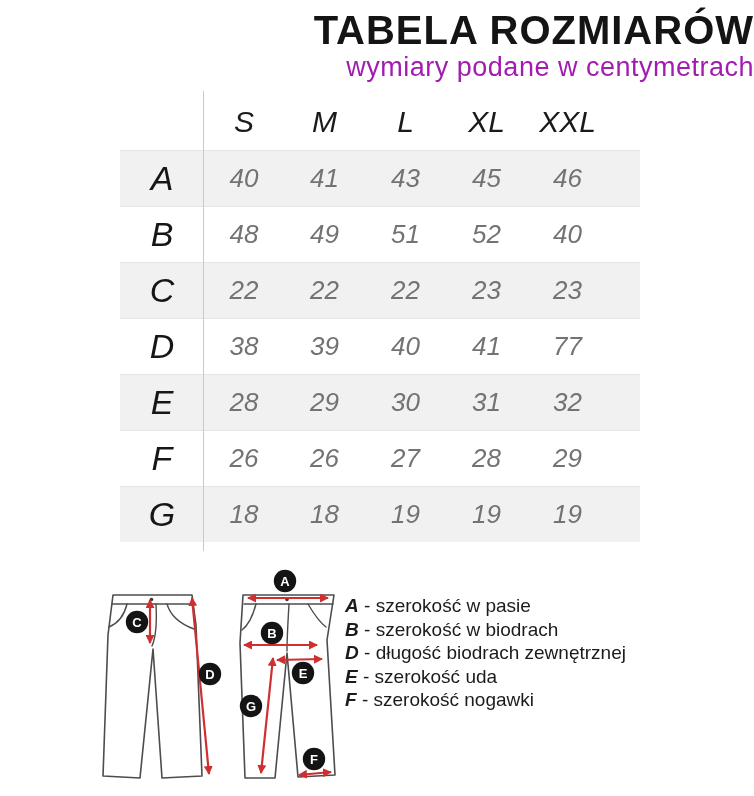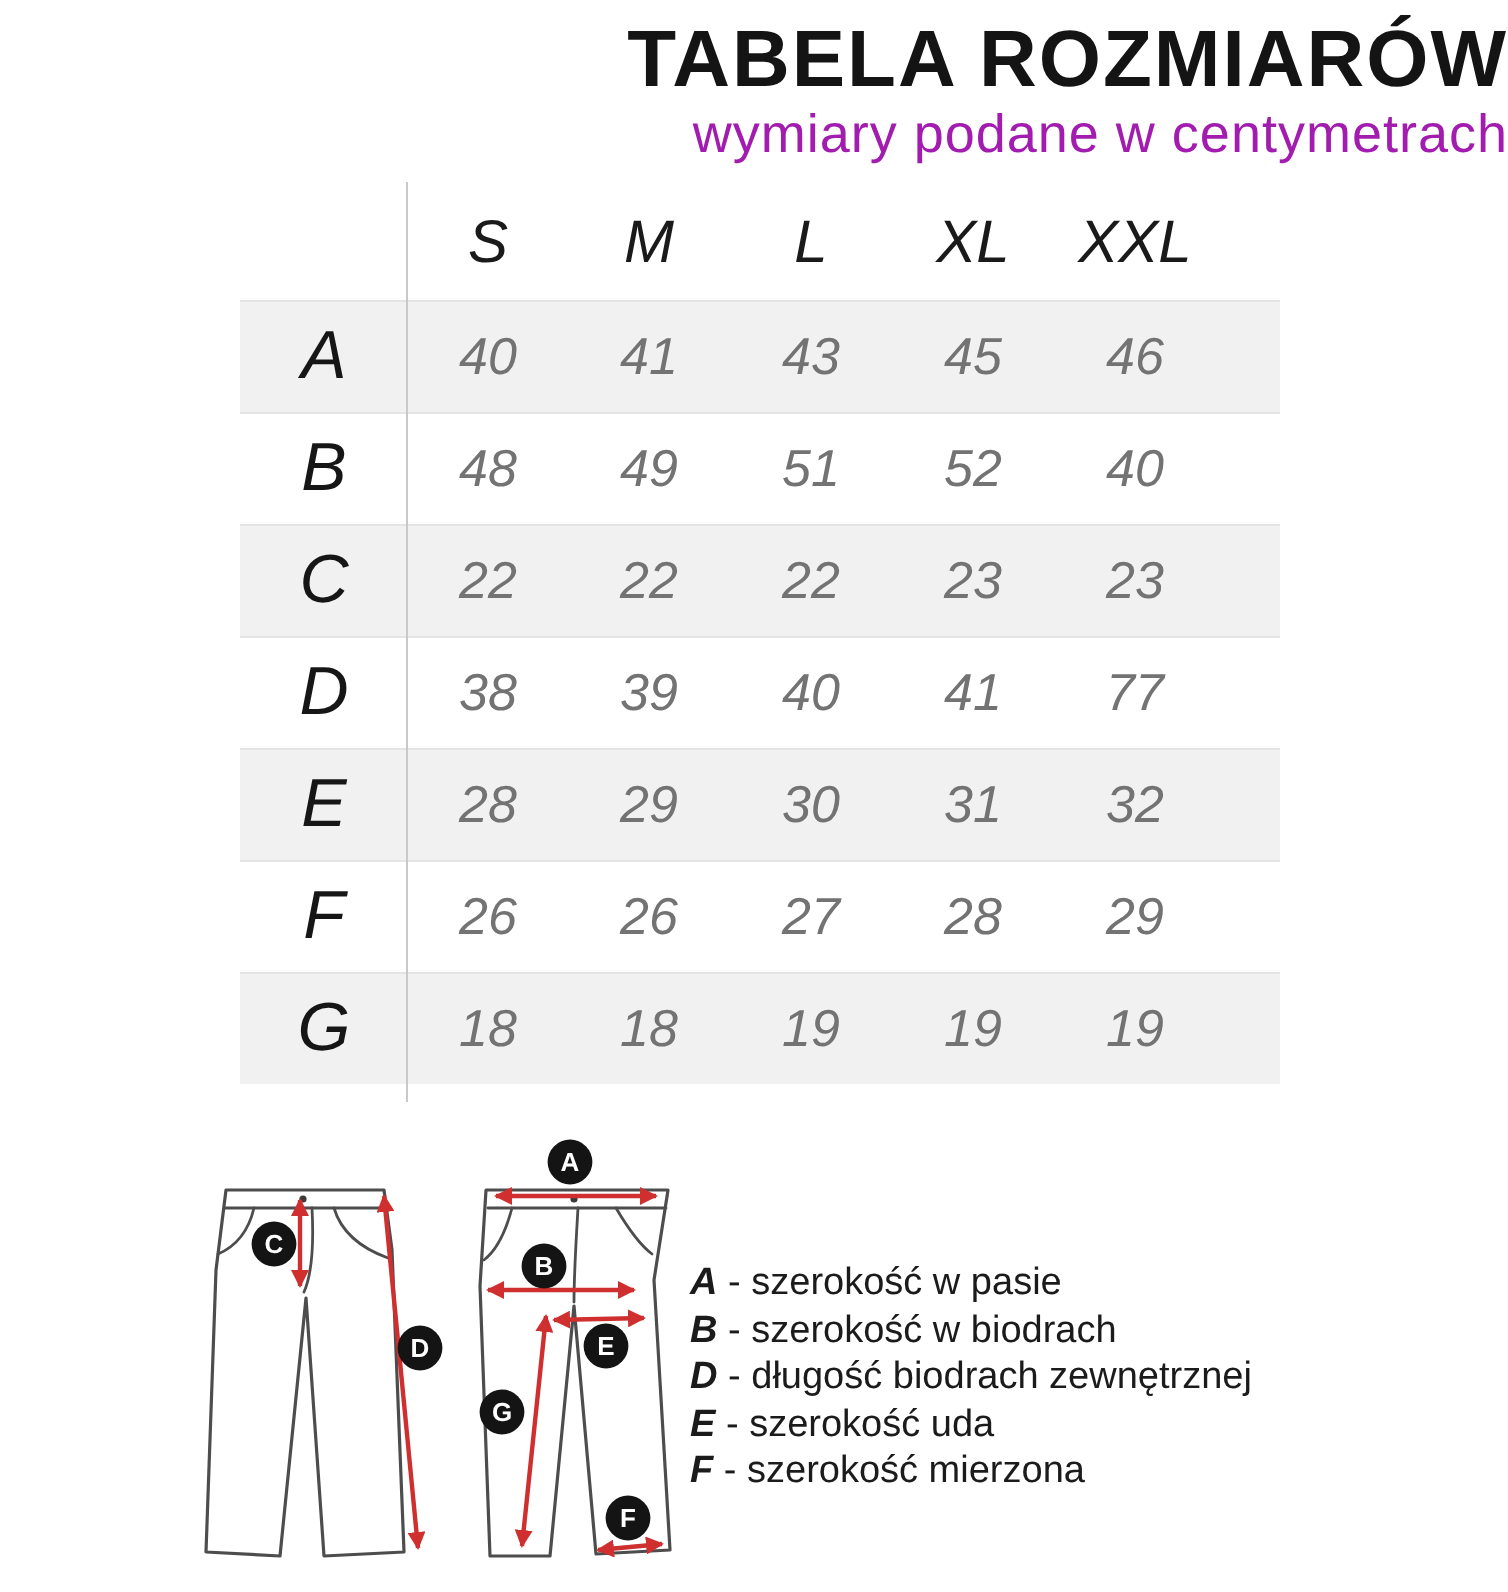--- a/index.html
+++ b/index.html
@@ -17,21 +17,21 @@
   .size-table th { font-size:30px; font-weight:400; font-style:italic; height:55px;
     text-align:center; vertical-align:middle; color:#1a1a1a; }
   .size-table tbody tr { height:56px; border-top:1px solid #e4e4e4; }
   .size-table tbody tr.alt { background:#f1f1f1; }
   .size-table td { text-align:center; vertical-align:middle; }
   .row-label { font-size:34px; color:#161616; }
   .cell-val { font-size:26px; color:#737373; }
   .vsep { position:absolute; left:203px; top:91px; width:1px; height:460px; background:#c9c9c9; z-index:3; }
 
   
-  .legend { position:absolute; left:345px; top:594px; font-size:19px; line-height:23.5px; color:#1b1b1b;margin-top:36px; }
+  .legend { position:absolute; left:345px; top:594px; font-size:19px; line-height:23.5px; color:#1b1b1b; }
   .legend .key { font-weight:700; font-style:italic; }
 
   
   .diagram { position:absolute; left:95px; top:565px; width:250px; height:231px; }
   .outline { fill:#ffffff; stroke:#4d4d4d; stroke-width:1.6; stroke-linejoin:round; }
   .detail  { fill:none; stroke:#4d4d4d; stroke-width:1.4; stroke-linecap:round; }
   .arrow   { stroke:#cf2f2f; stroke-width:2.2; }
   .badge-circle { fill:#141414; }
   .badge-letter { fill:#ffffff; font-family:"Liberation Sans",sans-serif; font-size:13px; font-weight:700;
     text-anchor:middle; }
@@ -178,14 +178,14 @@
     <circle class="badge-circle" cx="219" cy="194" r="11.2"></circle>
     <text class="badge-letter" x="219" y="198.5">F</text>
   </g>
 </svg>
 
 <div class="legend" id="legend">
     <div><span class="key">A</span><span> - </span><span>szerokość w pasie</span></div>
     <div><span class="key">B</span><span> - </span><span>szerokość w biodrach</span></div>
     <div><span class="key">D</span><span> - </span><span>długość biodrach zewnętrznej</span></div>
     <div><span class="key">E</span><span> - </span><span>szerokość uda</span></div>
-    <div><span class="key">F</span><span> - </span><span>szerokość mierzona</span></div>
+    <div><span class="key">F</span><span> - </span><span>szerokość nogawki</span></div>
   </div>
 
 </body></html>

